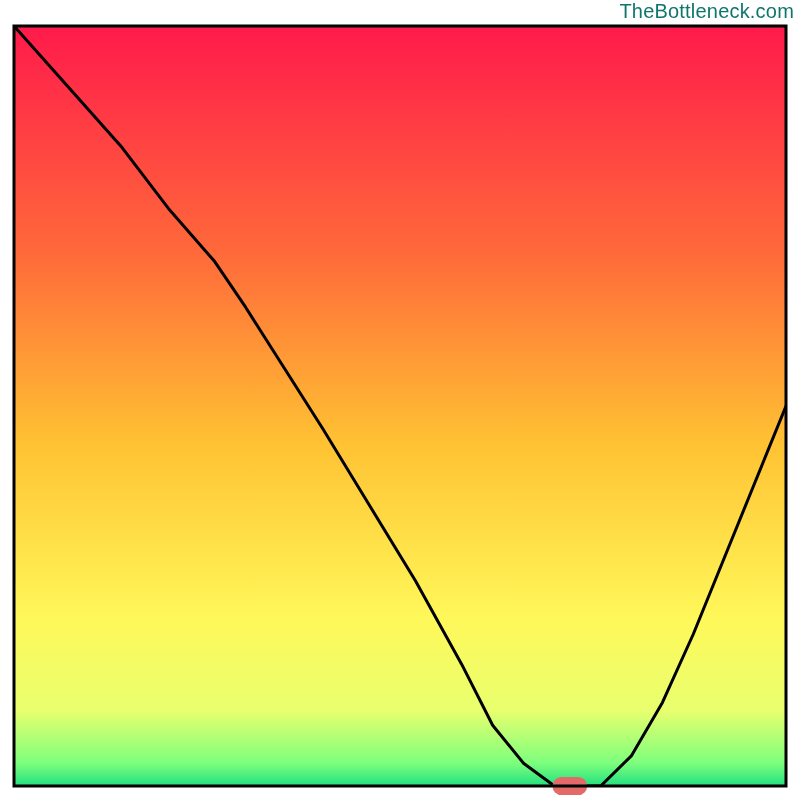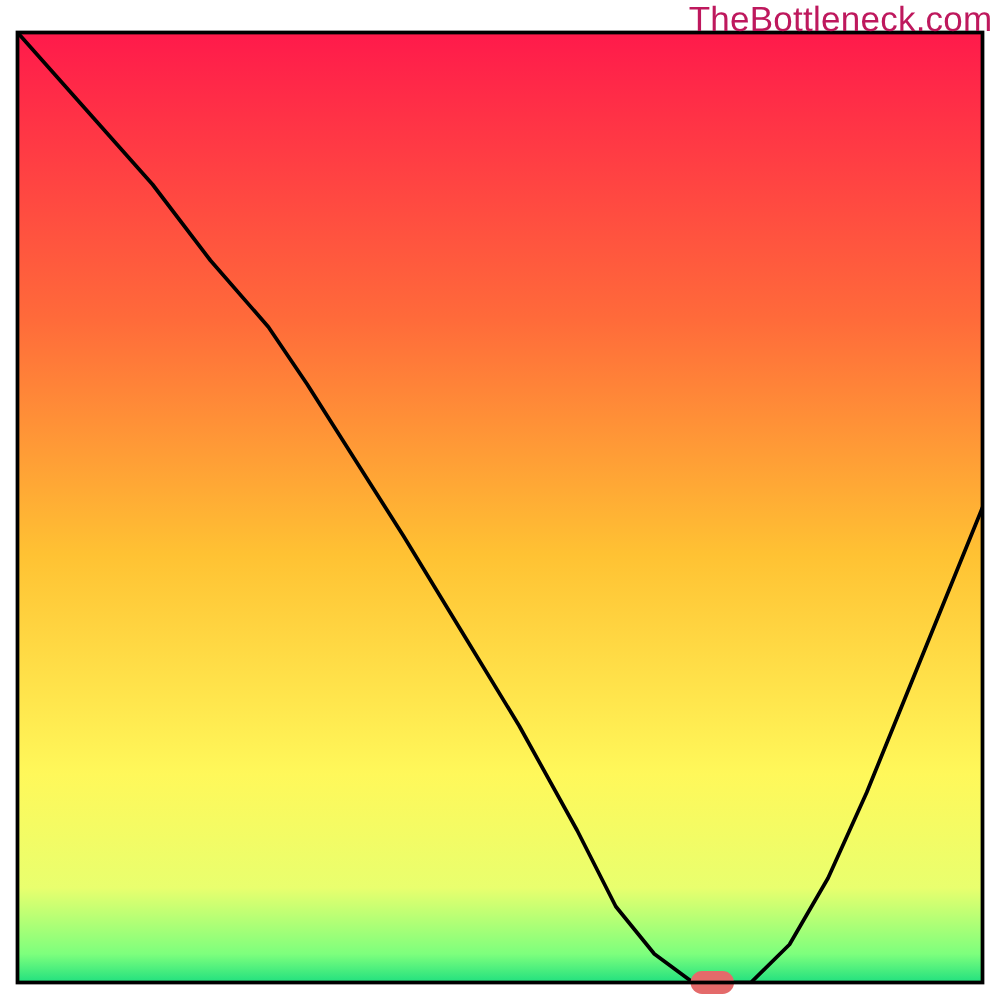--- a/index.html
+++ b/index.html
@@ -12,22 +12,22 @@
   }
   .wrap {
     position: relative;
     width: 800px;
     height: 800px;
   }
   .watermark {
     position: absolute;
     top: 0;
     right: 6px;
-    color: #be185d;
-    font-size: 28px;
+    color: #0f766e;
+    font-size: 20px;
     font-family: Arial, Helvetica, sans-serif;
     letter-spacing: 0.2px;
     z-index: 10;
   }
   svg { display: block; }
 </style>
 </head>
 <body>
 
 <div class="wrap">

